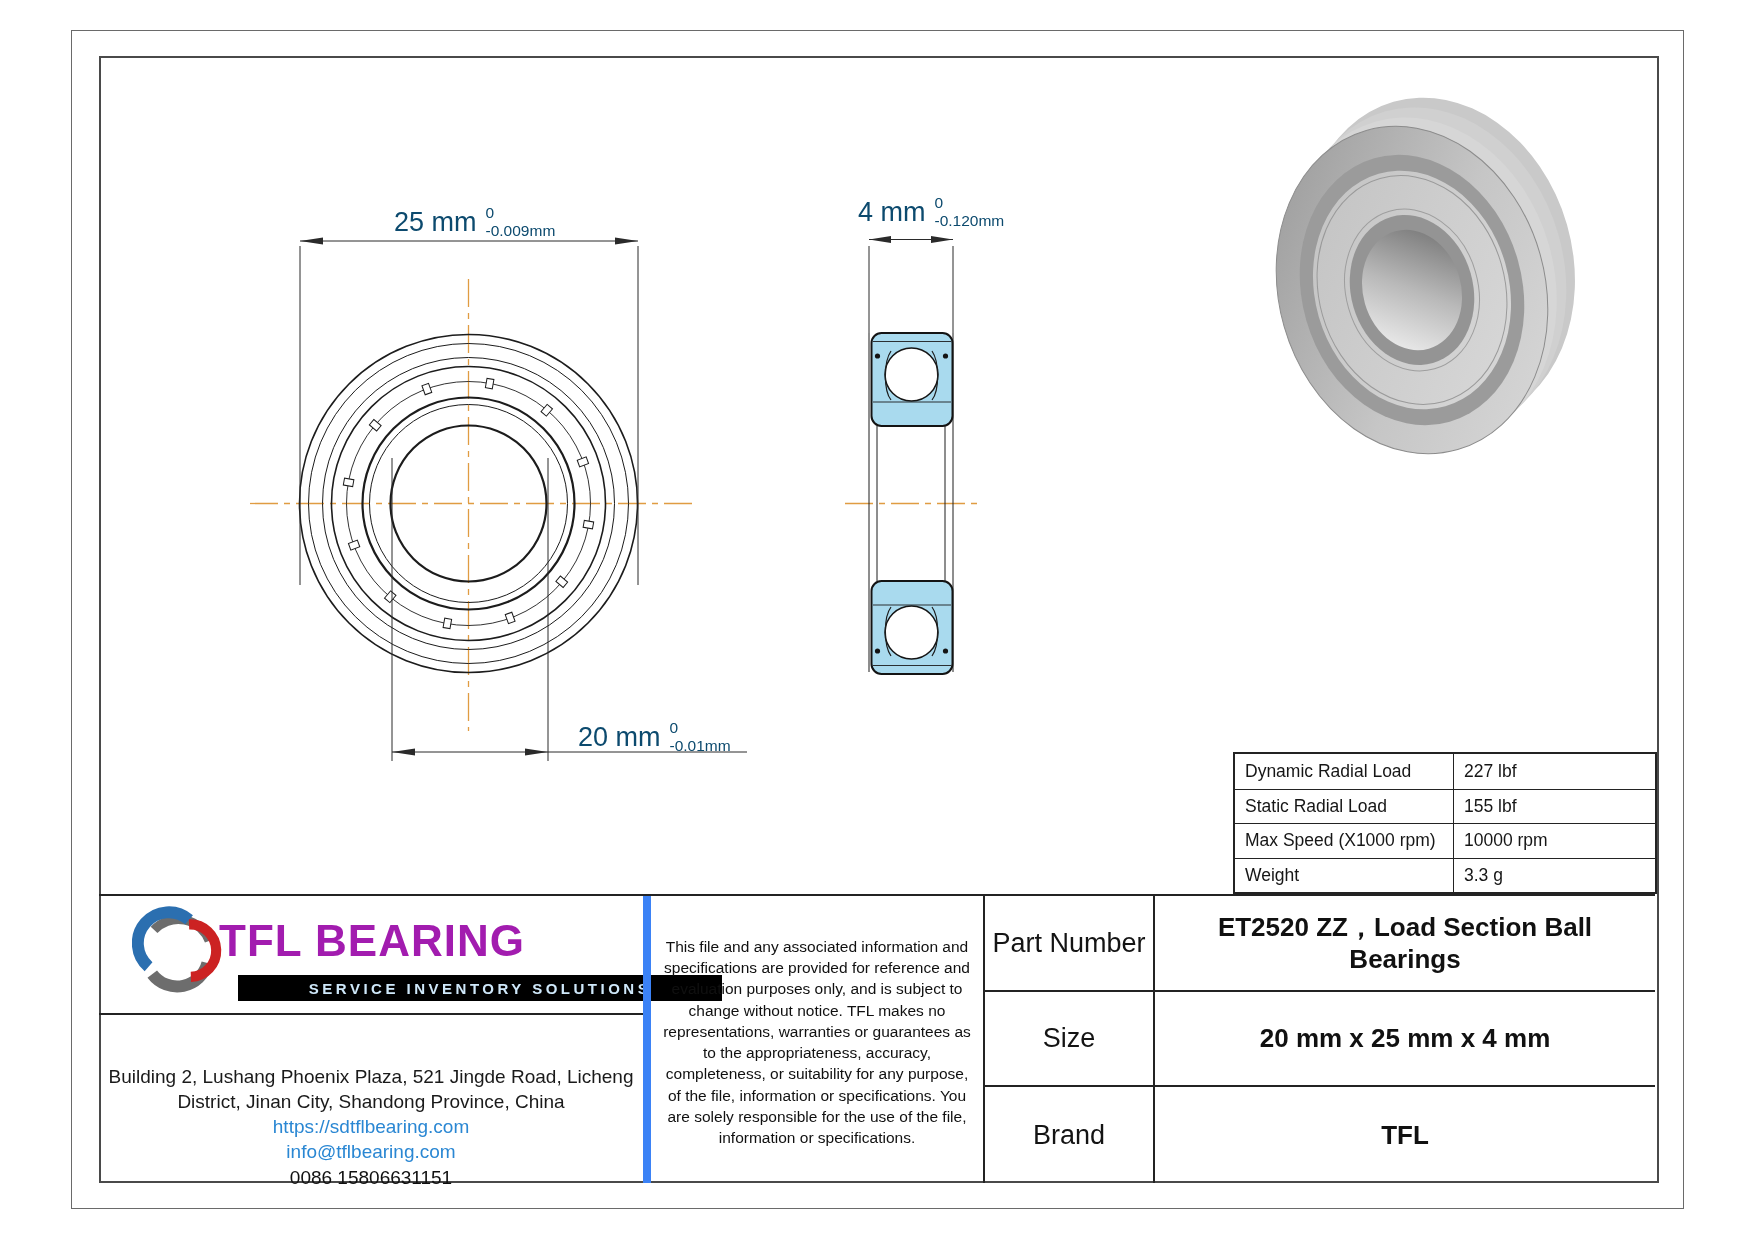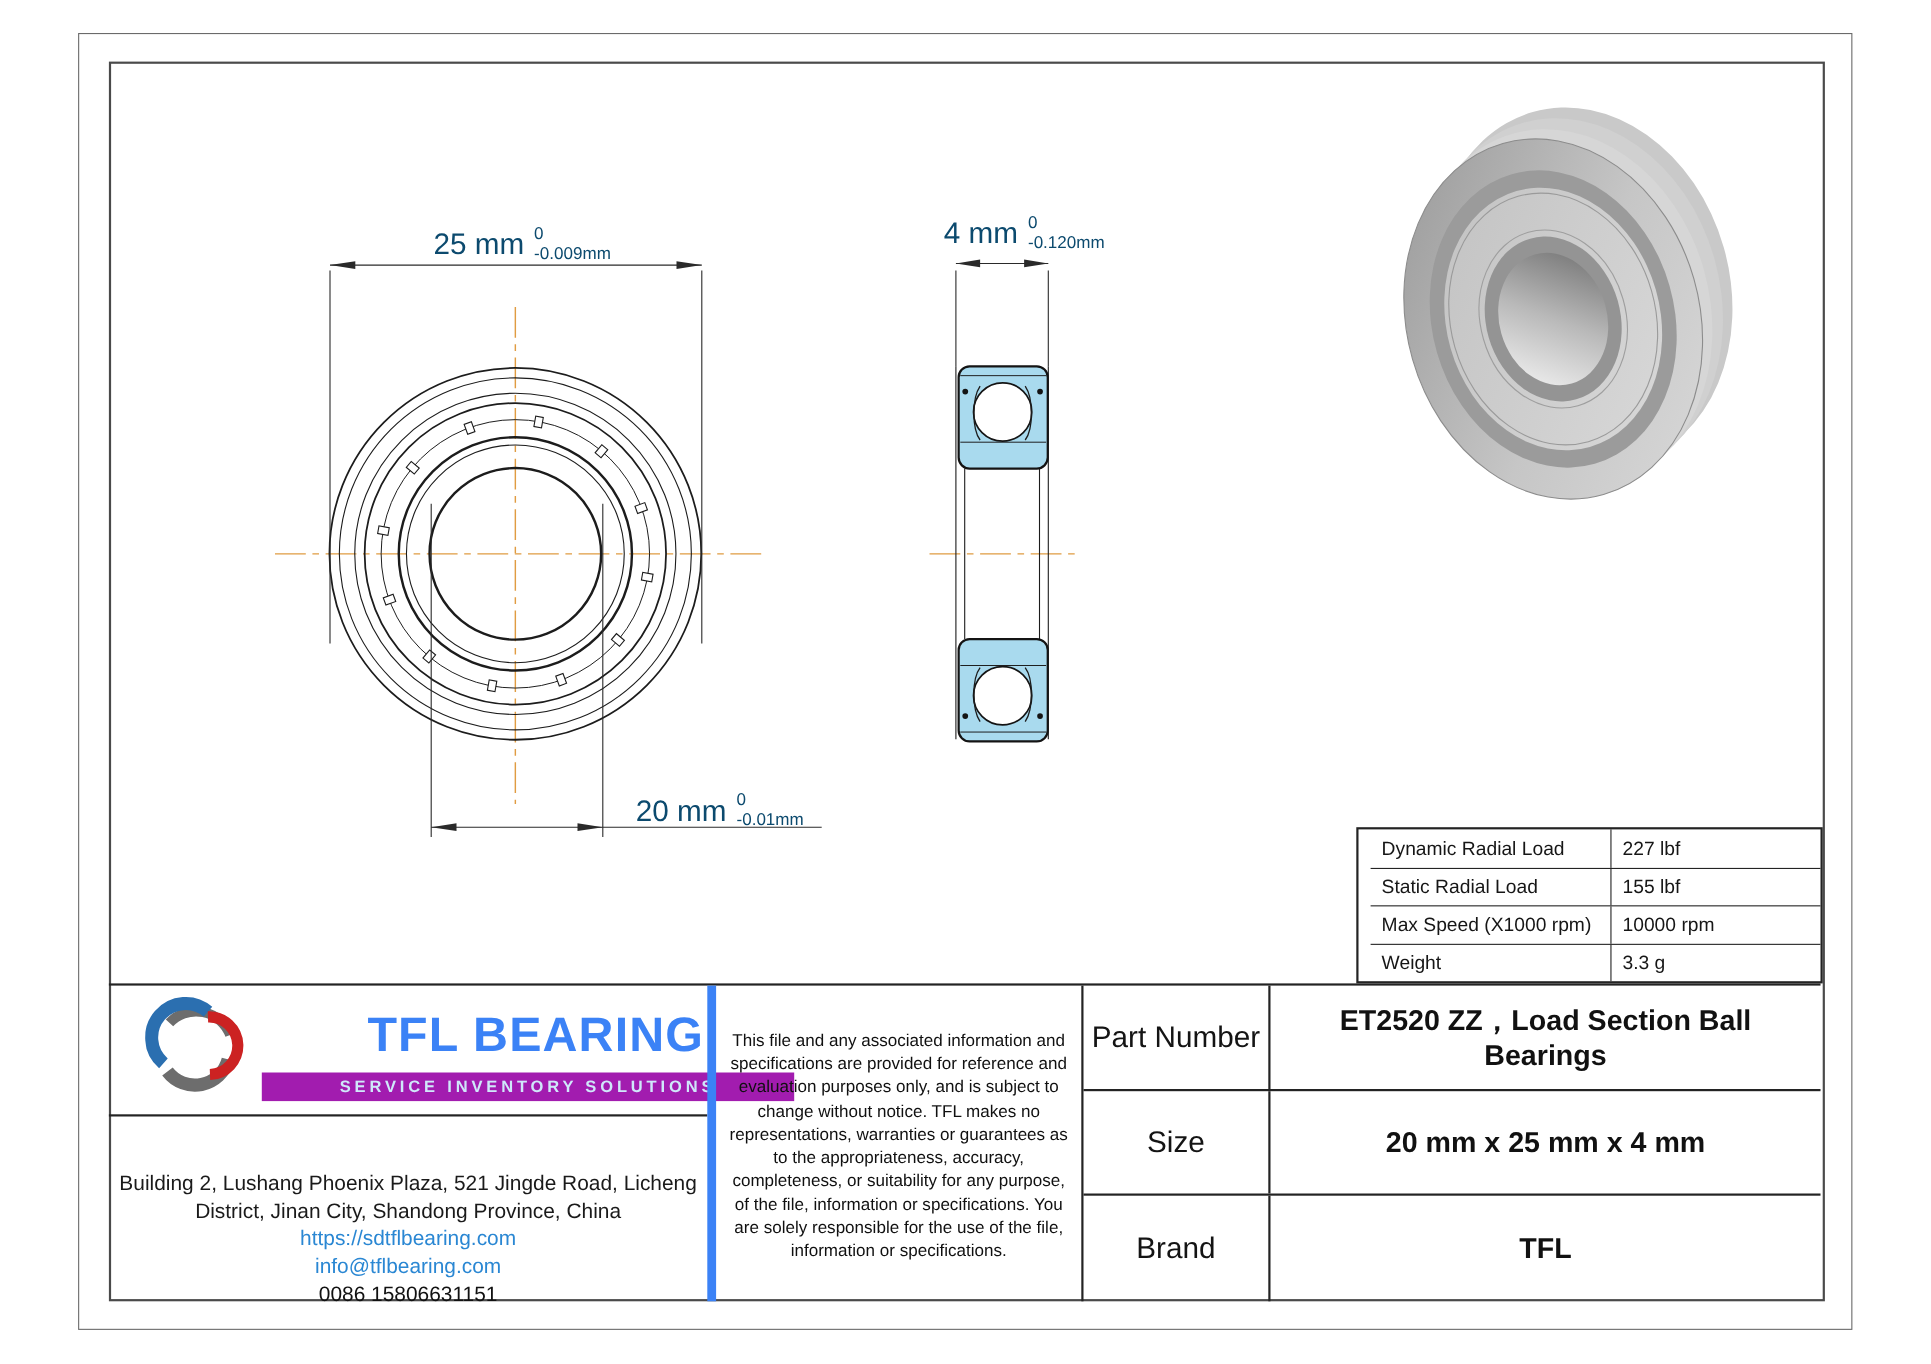--- a/index.html
+++ b/index.html
@@ -13,33 +13,33 @@
   #artwork{left:0;top:0;width:1755px;height:1240px;pointer-events:none;}
   .cl{stroke:#e09c42;stroke-width:1.3;stroke-dasharray:28 6 6 6;fill:none;}
   .dln{stroke:#2a2a2a;stroke-width:1;fill:none;}
   .arr{fill:#2a2a2a;stroke:none;}
   
   .dim{position:absolute;display:flex;align-items:flex-end;gap:9px;color:#0c4a6e;}
   .dim-val{font-size:27px;line-height:1;}
   .dim-tol{display:flex;flex-direction:column;font-size:15.5px;line-height:1.18;transform:translateY(5px);}
   
   #specs-table{left:1233px;top:752px;width:424px;height:142px;border:2px solid #232323;box-sizing:border-box;
-               display:grid;grid-template-rows:1fr 1fr 1fr 1fr;padding-left:11px;}
+               display:grid;grid-template-rows:1fr 1fr 1fr 1fr;}
   .spec-row{display:grid;grid-template-columns:218px 1fr;border-top:1.5px solid #232323;}
   .spec-row:first-child{border-top:none;}
   .spec-cell{display:flex;align-items:center;padding-left:10px;font-size:17.5px;color:#161616;}
   .spec-cell.val{border-left:1.5px solid #232323;}
   
   #bottom-panel{left:99px;top:894px;width:1556px;height:287px;border-top:2px solid #232323;box-sizing:border-box;}
   #company-cell{left:0;top:0;width:544px;height:287px;}
   #logo-row{left:0;top:0;width:544px;height:119px;border-bottom:2px solid #232323;box-sizing:border-box;}
   #logo-icon{left:33px;top:8px;width:92px;height:96px;}
-  #logo-title{left:142px;top:20px;width:492px;text-align:center;font-size:44px;font-weight:800;
-              letter-spacing:1px;color:#3b82f6;white-space:nowrap;}
-  #logo-banner{left:139px;top:79px;width:484px;height:26px;background:#a21caf;display:flex;
+  #logo-title{left:120px;top:20px;width:492px;font-size:44px;font-weight:800;
+              letter-spacing:1px;color:#a21caf;white-space:nowrap;}
+  #logo-banner{left:139px;top:79px;width:484px;height:26px;background:#000000;display:flex;
                align-items:center;justify-content:center;}
   #logo-banner span{font-size:15px;font-weight:bold;letter-spacing:3.5px;color:#cfe8fa;white-space:nowrap;}
   #name-row{left:0;top:119px;width:544px;height:43px;border-bottom:2px solid #232323;box-sizing:border-box;
             display:flex;align-items:center;justify-content:center;font-size:27px;font-weight:bold;color:#141414;}
   #address-row{left:0;top:162px;width:544px;height:125px;text-align:center;font-size:19px;line-height:1.3;
                padding-top:7px;box-sizing:border-box;color:#1a1a1a;}
   .weblink{color:#2a87d3;text-decoration:none;display:block;line-height:1.32;}
   #phone-line{color:#111;line-height:1.32;}
   #disclaimer-cell{left:544px;top:0;width:342px;height:287px;border-left:8px solid #3b82f6;
                    border-right:2px solid #232323;box-sizing:border-box;}

